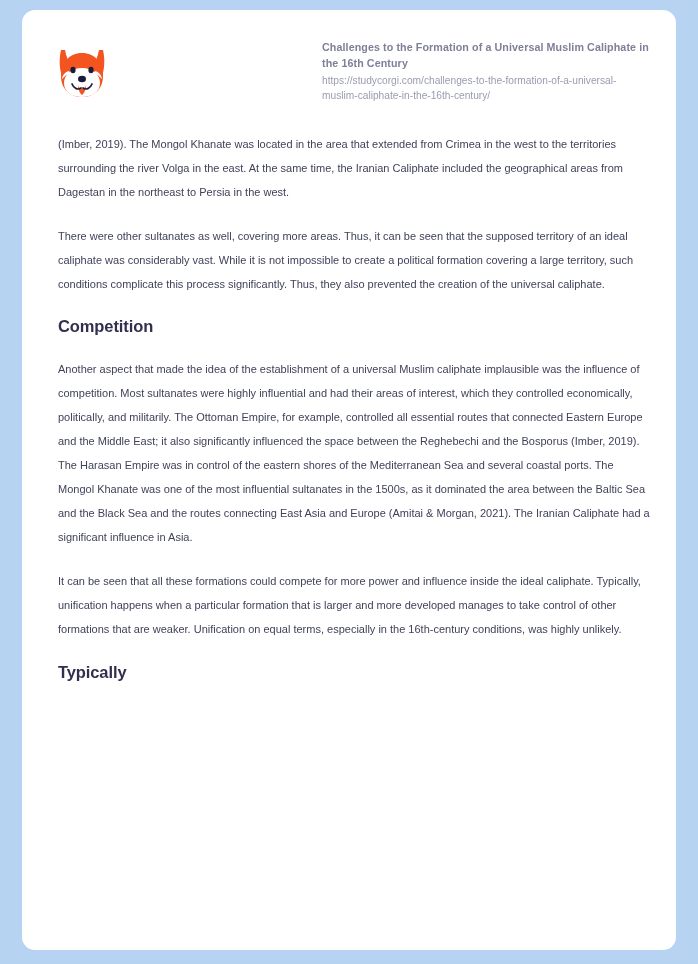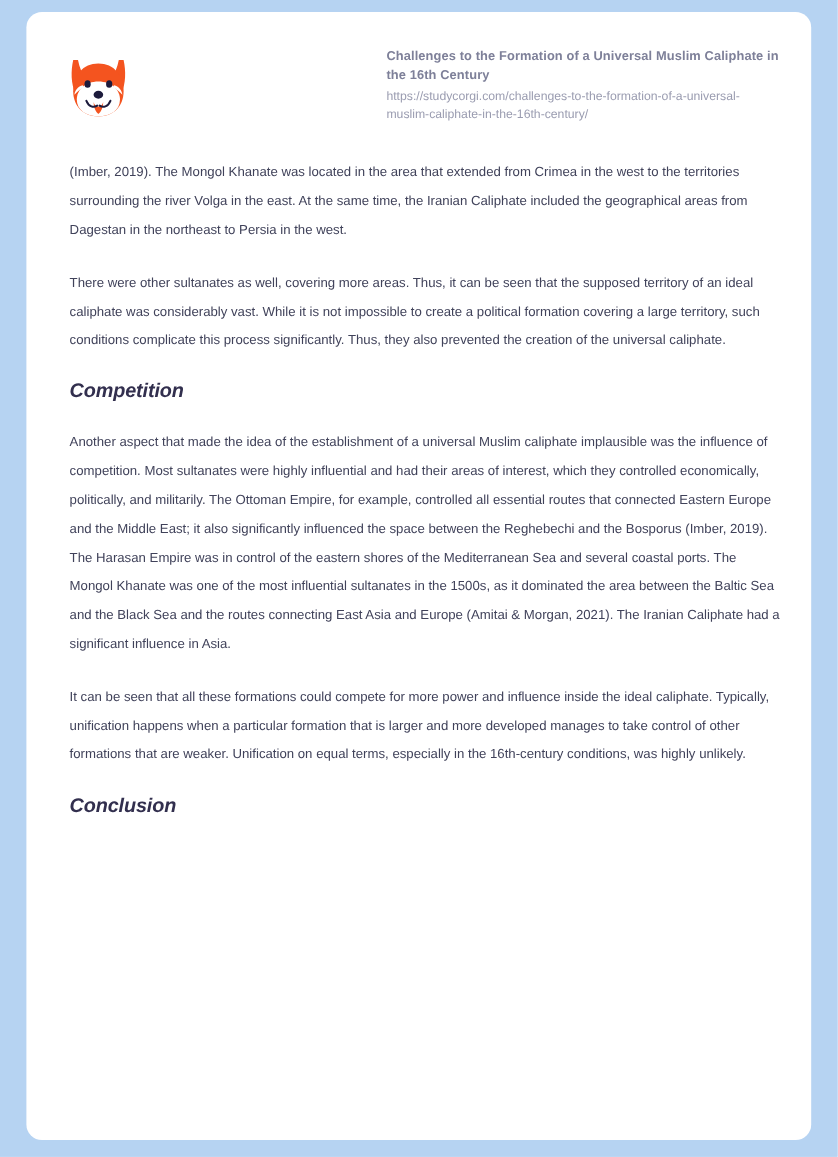--- a/index.html
+++ b/index.html
@@ -103,21 +103,20 @@
     text-align: left;
   }
   .para:last-child { margin-bottom: 0; }
   .section-heading {
     font-size: 16.5px;
     font-weight: bold;
     color: #322f4e;
     margin: 22px 0 18px 0;
     letter-spacing: -0.1px;
     line-height: 1.2;
-    font-style: italic;
   }
   .heading-competition { margin-top: 21px; margin-bottom: 20px; }
   .heading-conclusion  { margin-top: 22px; margin-bottom: 0; }
 </style>
 </head>
 <body>
 
 <div class="page-canvas">
   <div class="paper">
 
@@ -152,18 +151,18 @@
       <p class="para">(Imber, 2019). The Mongol Khanate was located in the area that extended from Crimea in the west to the territories surrounding the river Volga in the east. At the same time, the Iranian Caliphate included the geographical areas from Dagestan in the northeast to Persia in the west.</p>
 
       <p class="para">There were other sultanates as well, covering more areas. Thus, it can be seen that the supposed territory of an ideal caliphate was considerably vast. While it is not impossible to create a political formation covering a large territory, such conditions complicate this process significantly. Thus, they also prevented the creation of the universal caliphate.</p>
 
       <h2 class="section-heading heading-competition">Competition</h2>
 
       <p class="para">Another aspect that made the idea of the establishment of a universal Muslim caliphate implausible was the influence of competition. Most sultanates were highly influential and had their areas of interest, which they controlled economically, politically, and militarily. The Ottoman Empire, for example, controlled all essential routes that connected Eastern Europe and the Middle East; it also significantly influenced the space between the Reghebechi and the Bosporus (Imber, 2019). The Harasan Empire was in control of the eastern shores of the Mediterranean Sea and several coastal ports. The Mongol Khanate was one of the most influential sultanates in the 1500s, as it dominated the area between the Baltic Sea and the Black Sea and the routes connecting East Asia and Europe (Amitai &amp; Morgan, 2021). The Iranian Caliphate had a significant influence in Asia.</p>
 
       <p class="para">It can be seen that all these formations could compete for more power and influence inside the ideal caliphate. Typically, unification happens when a particular formation that is larger and more developed manages to take control of other formations that are weaker. Unification on equal terms, especially in the 16th-century conditions, was highly unlikely.</p>
 
-      <h2 class="section-heading heading-conclusion">Conclusion</h2>
+      <h2 class="section-heading heading-conclusion">Typically</h2>
 
     </div>
 
   </div>
 </div>
 
 </body></html>

